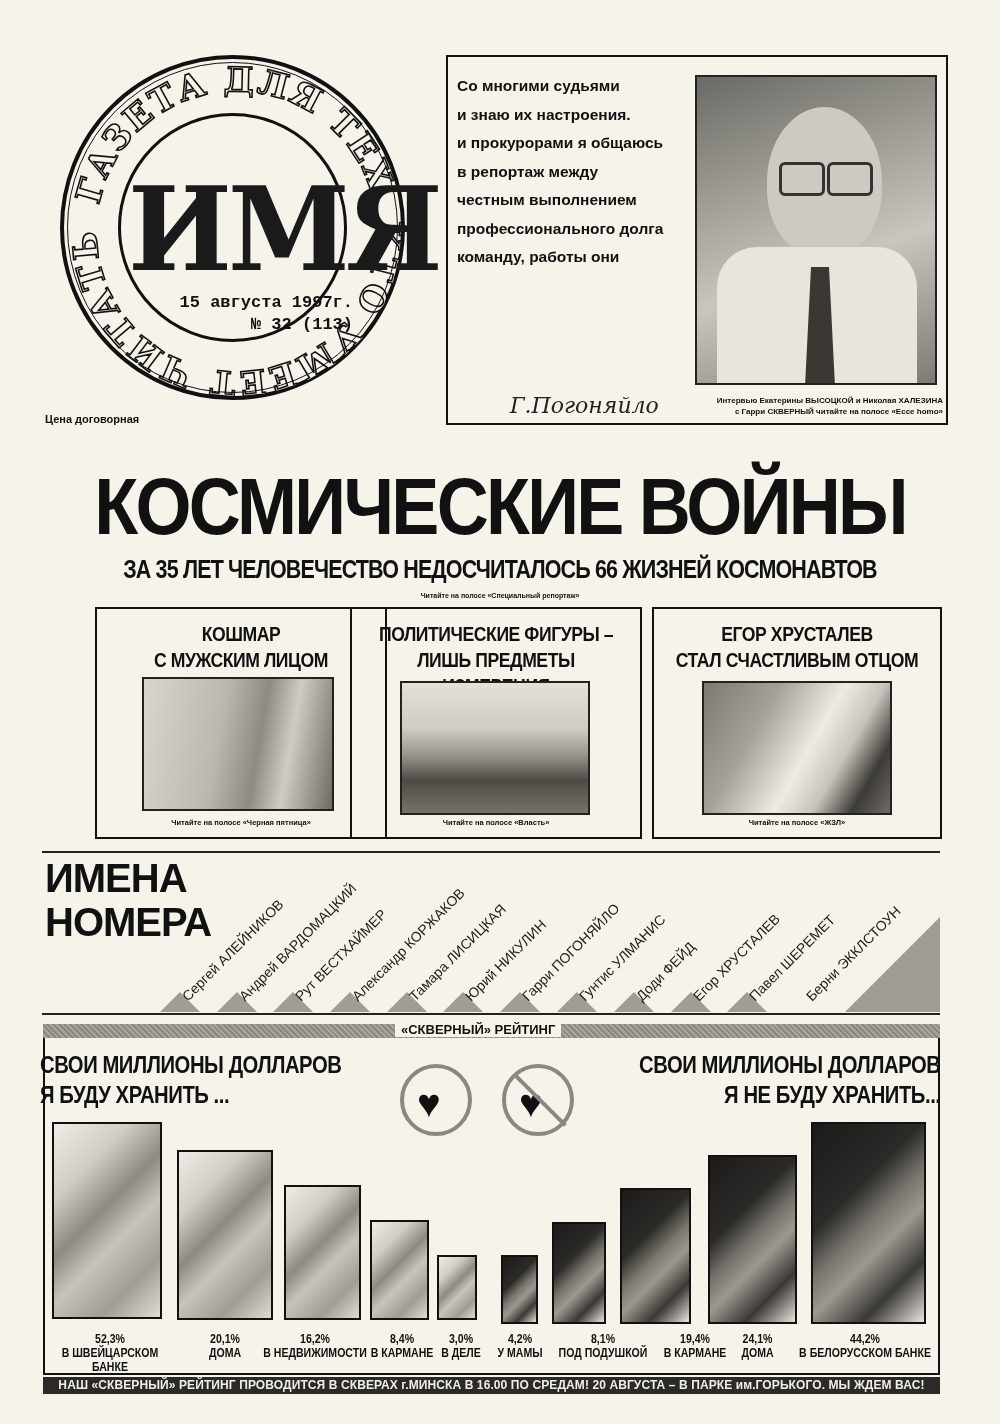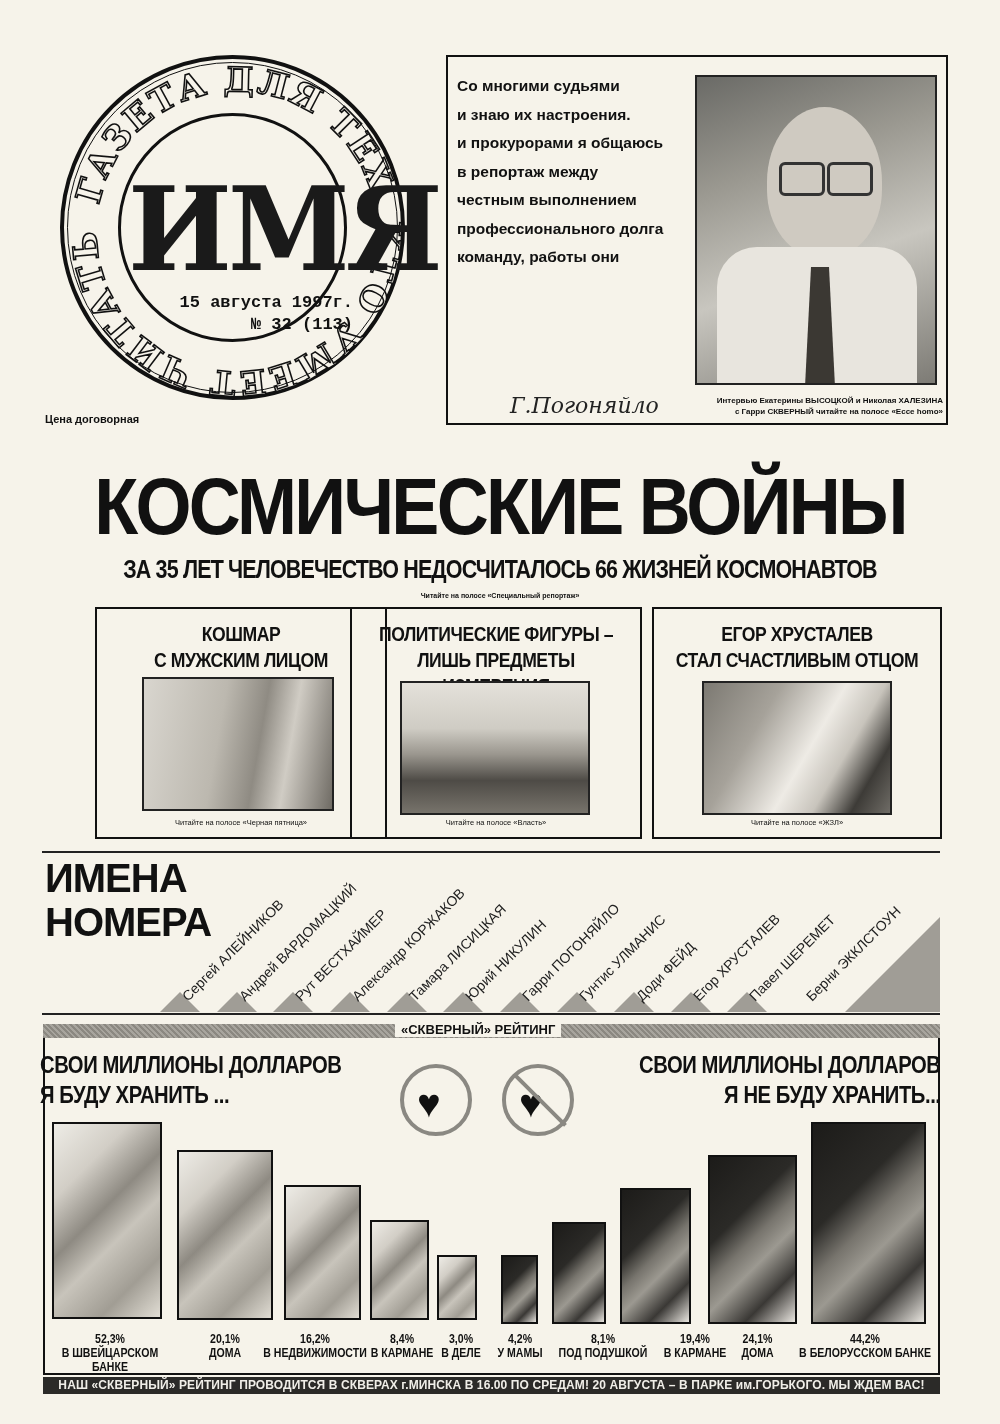--- a/index.html
+++ b/index.html
@@ -26,21 +26,21 @@
   .portrait .tie{position:absolute;left:108px;top:190px;width:30px;height:120px;background:#3b3833;clip-path:polygon(20% 0,80% 0,100% 100%,0 100%);}
   .photo-caption{left:688px;top:395px;width:255px;font-size:8px;font-weight:bold;text-align:right;line-height:11px;}
   
   .headline{left:0;width:1000px;top:466px;text-align:center;font-size:80px;font-weight:bold;letter-spacing:-3px;line-height:82px;transform:scaleX(0.9);font-family:"Liberation Sans",sans-serif;}
   .subhead{left:0;width:1000px;top:555px;text-align:center;font-size:25px;font-weight:bold;letter-spacing:-1px;transform:scaleX(0.86);}
   .readon-small{left:0;width:1000px;top:592px;text-align:center;font-size:7px;font-weight:bold;}
   
   .feature{top:607px;height:232px;border:2px solid #111;box-sizing:border-box;}
   .feature-title{position:absolute;left:0;right:0;top:12px;text-align:center;font-size:20px;font-weight:bold;line-height:26px;letter-spacing:-0.5px;transform:scaleX(0.88);}
   .feature-photo{position:absolute;border:2px solid #222;box-sizing:border-box;}
-  .feature-readon{position:absolute;left:0;right:0;bottom:10px;text-align:center;font-size:7.5px;font-weight:normal;}
+  .feature-readon{position:absolute;left:0;right:0;bottom:10px;text-align:center;font-size:7.5px;font-weight:bold;}
   .rule{left:42px;width:898px;height:2px;background:#222;}
   
   .names-title{left:45px;top:856px;font-size:40px;font-weight:900;line-height:44px;letter-spacing:-1px;}
   .name-label{font-size:14px;transform-origin:0 100%;transform:rotate(-45deg);white-space:nowrap;color:#222;}
   .tri{width:0;height:0;border-left:20px solid transparent;border-right:20px solid transparent;border-bottom:20px solid #a09d96;}
   .big-tri{left:845px;top:917px;width:95px;height:95px;background:#a09d96;clip-path:polygon(100% 0,100% 100%,0 100%);}
   
   .rating-bar{left:43px;top:1024px;width:897px;height:14px;background:repeating-linear-gradient(45deg,#8b8881 0 2px,#a8a59e 2px 4px);}
   .rating-label{left:395px;top:1022px;background:#f6f3ea;padding:0 6px;font-size:13px;font-weight:bold;}
   .rating-box{left:43px;top:1038px;width:897px;height:337px;border:2px solid #111;border-top:none;box-sizing:border-box;}

